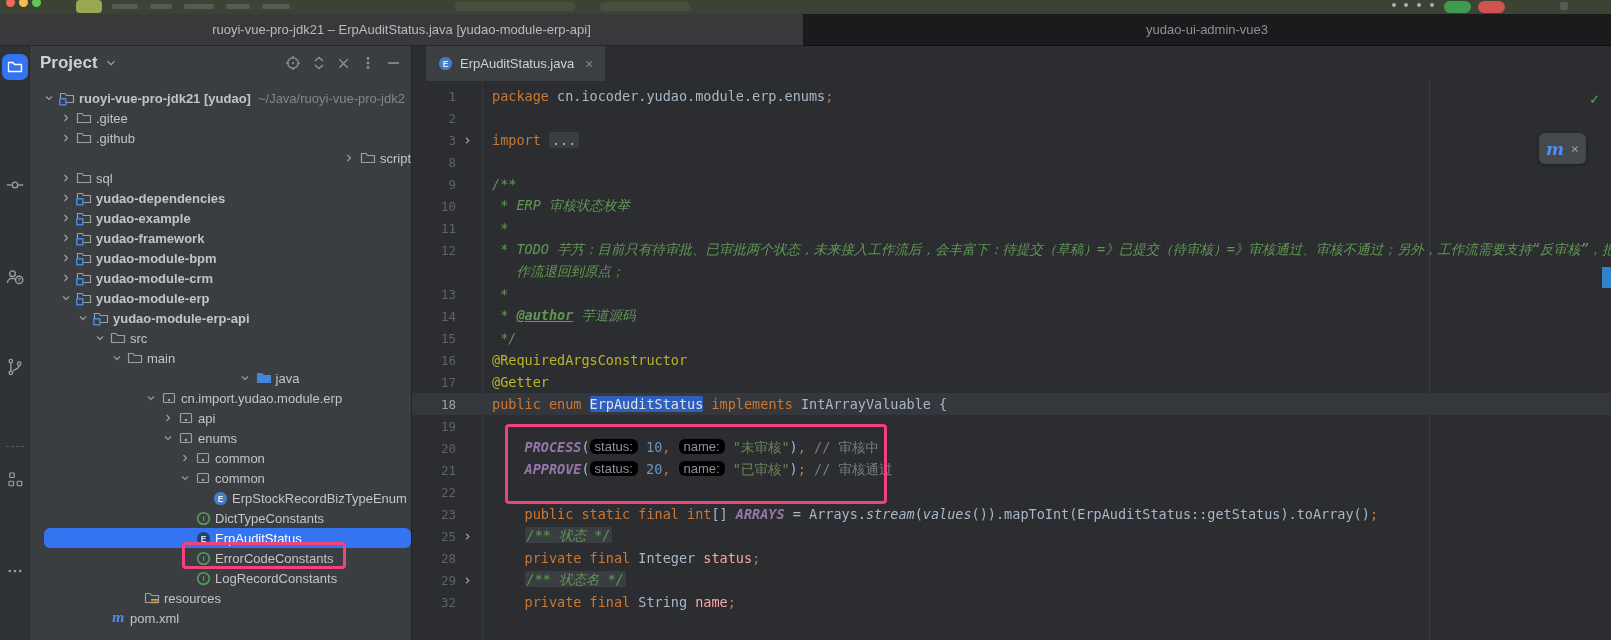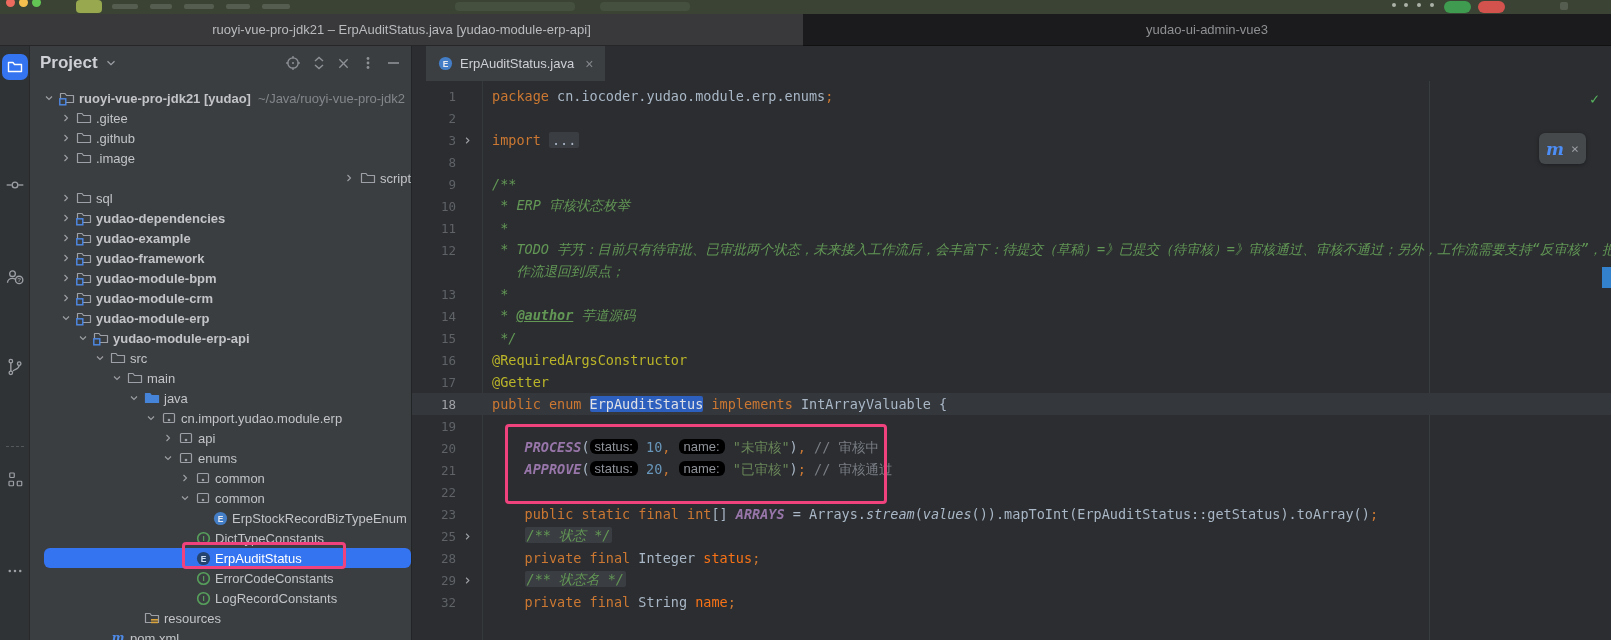--- a/index.html
+++ b/index.html
@@ -70,21 +70,21 @@
   .ct { white-space:pre; padding-left:14px; color:#a9b7c6; }
 
   .kw{color:#CC7832} .pl{color:#A9B7C6} .sc{color:#CC7832} .cm{color:#CC7832}
   .num{color:#6897BB} .str{color:#6A8759} .lc{color:#7a7e85}
   .doc{color:#629755; font-style:italic}
   .dt{color:#629755; font-style:italic; font-weight:bold; text-decoration:underline}
   .ann{color:#BBB529}
   .ec{color:#9876AA; font-style:italic; font-weight:600}
   .sf{color:#9876AA; font-style:italic; font-weight:600}
   .sm{color:#A9B7C6; font-style:italic}
-  .fl{color:#f97316}
+  .fl{color:#fca5a5}
   .hl{background:#2D5FBF; color:#dfe1e5; border-radius:2px}
   .in{display:inline-block; background:#000000; color:#8f939a; border-radius:6px; padding:0px 5px;
       font-family:"Liberation Sans",sans-serif; font-size:13px; line-height:15px; vertical-align:1px}
   .fb{background:#3a3d41; color:#a9b7c6; border-radius:2px; padding:0 3px}
   .fd{background:#3a3d41; color:#629755; font-style:italic; border-radius:2px; padding:0 2px}
 
   .gutline { position:absolute; left:70px; top:0; bottom:0; width:1px; background:#36393c; }
   .guide { position:absolute; left:1017px; top:0; bottom:0; width:1px; background:#3a3d40; }
   .check { position:absolute; left:1178px; top:9px; color:#57b25f; font-size:15px; font-weight:bold; }
   .chip { position:absolute; left:1127px; top:52px; width:47px; height:31px; background:#45494c; border-radius:6px;
@@ -258,33 +258,20 @@
                 <polyline points="6,4 10,8 6,12" fill="none" stroke="#9da0a6" stroke-width="1.5"></polyline>
               </svg>
             </span>
             <span class="ticn">
               <svg width="16" height="16" viewBox="0 0 16 16">
                 <path d="M1.5 3.5H6l1.5 2h7V12.5H1.5Z" fill="none" stroke="#9da0a6" stroke-width="1.2" stroke-linejoin="round"></path>
               </svg>
             </span>
             <span class="lbl">.github</span>
           </div>
-          <div class="trow" style="padding-left: 27px;">
-            <span class="chev">
-              <svg width="12" height="12" viewBox="0 0 16 16">
-                <polyline points="6,4 10,8 6,12" fill="none" stroke="#9da0a6" stroke-width="1.5"></polyline>
-              </svg>
-            </span>
-            <span class="ticn">
-              <svg width="16" height="16" viewBox="0 0 16 16">
-                <path d="M1.5 3.5H6l1.5 2h7V12.5H1.5Z" fill="none" stroke="#9da0a6" stroke-width="1.2" stroke-linejoin="round"></path>
-              </svg>
-            </span>
-            <span class="lbl">.image</span>
-          </div>
           <div class="trow" style="padding-left: 27px; justify-content: flex-end;">
             <span class="chev">
               <svg width="12" height="12" viewBox="0 0 16 16">
                 <polyline points="6,4 10,8 6,12" fill="none" stroke="#9da0a6" stroke-width="1.5"></polyline>
               </svg>
             </span>
             <span class="ticn">
               <svg width="16" height="16" viewBox="0 0 16 16">
                 <path d="M1.5 3.5H6l1.5 2h7V12.5H1.5Z" fill="none" stroke="#9da0a6" stroke-width="1.2" stroke-linejoin="round"></path>
               </svg>
@@ -421,21 +408,21 @@
                 <polyline points="4,6 8,10 12,6" fill="none" stroke="#9da0a6" stroke-width="1.5"></polyline>
               </svg>
             </span>
             <span class="ticn">
               <svg width="16" height="16" viewBox="0 0 16 16">
                 <path d="M1.5 3.5H6l1.5 2h7V12.5H1.5Z" fill="none" stroke="#9da0a6" stroke-width="1.2" stroke-linejoin="round"></path>
               </svg>
             </span>
             <span class="lbl">main</span>
           </div>
-          <div class="trow" style="padding-left: 95px;">
+          <div class="trow" style="padding-left: 95px; justify-content: center;">
             <span class="chev">
               <svg width="12" height="12" viewBox="0 0 16 16">
                 <polyline points="4,6 8,10 12,6" fill="none" stroke="#9da0a6" stroke-width="1.5"></polyline>
               </svg>
             </span>
             <span class="ticn">
               <svg width="16" height="16" viewBox="0 0 16 16">
                 <path d="M1.5 3.5H6l1.5 2h7V12.5H1.5Z" fill="#4584d8" stroke="#4584d8" stroke-width="1.2" stroke-linejoin="round"></path>
               </svg>
             </span>

